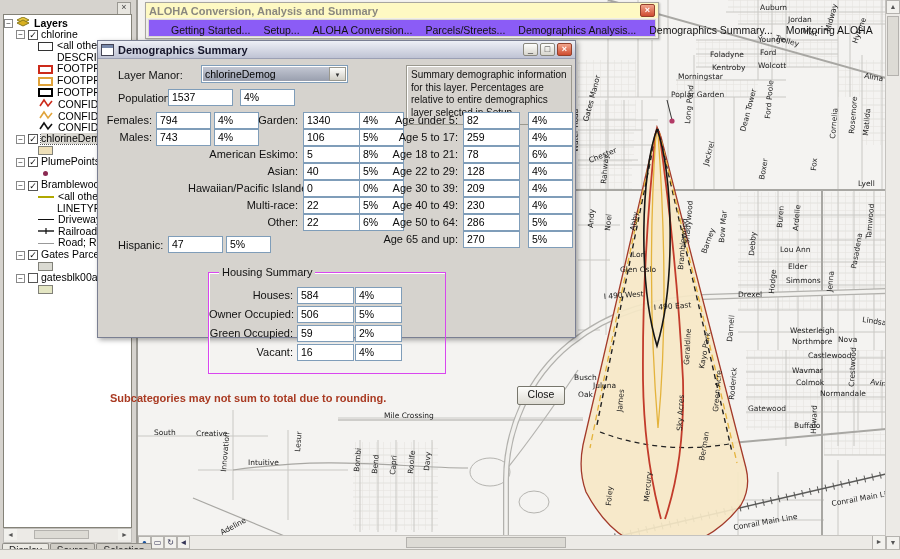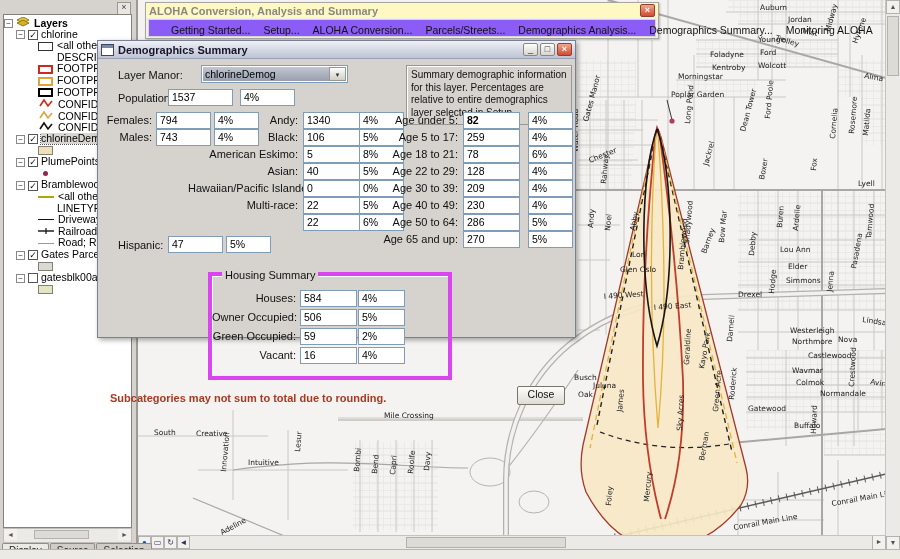--- a/index.html
+++ b/index.html
@@ -64,21 +64,21 @@
   .combo{position:absolute;left:103px;top:24px;width:147px;height:18px;background:#fff;border:1px solid #7f9db9;box-sizing:border-box}
   .combo-text{position:absolute;left:1px;top:1px;bottom:1px;right:17px;background:linear-gradient(#c2c6d2,#999fae);
               font-size:10.5px;line-height:14px;padding-left:2px;color:#000;white-space:nowrap;overflow:hidden}
   .combo-btn{position:absolute;right:1px;top:1px;bottom:1px;width:15px;background:linear-gradient(#fdfdfb,#d0cec6);
              border:1px solid #9a988e;font-size:6px;text-align:center;line-height:14px;color:#333}
   #info-box{position:absolute;left:308px;top:24px;width:156px;height:52px;border:1px solid #9a988e;
             box-shadow:inset 1px 1px 0 #fff;padding:3px 4px;font-size:10px;line-height:12.5px;color:#111}
   .col{position:absolute;left:0;top:71px;width:479px}
   .frow{position:relative;height:17px}
   .frow .flbl{position:absolute;top:2px;text-align:right;color:#111;font-size:11px;white-space:nowrap}
-  #housing{position:absolute;left:110px;top:231px;width:236px;height:100px;border:4px solid #d946ef;
+  #housing{position:absolute;left:110px;top:231px;width:236px;height:100px;border:1px solid #d946ef;
            box-shadow:inset 1px 1px 0 #fff}
   #housing-title{position:absolute;left:10px;top:-7px;background:#d6d3ce;padding:0 3px;font-size:11px;color:#111}
   #housing-rows{position:absolute;left:0;top:14px;right:0}
   #housing .frow{height:19px}
   #warning{position:absolute;left:12px;top:351px;font-size:11px;font-weight:bold;color:#a93a22}
   #close-btn{position:absolute;left:419px;top:345px;width:46px;height:17px;background:linear-gradient(#fdfdfb,#dedcd4);
              border:1px solid #77766c;border-radius:2px;font-size:10.5px;text-align:center;line-height:15px;color:#111}
   #statusbar{position:absolute;left:0;bottom:0;width:900px;height:9px;background:#eceae4;border-top:1px solid #b8b6b0}
 </style>
 </head>
@@ -425,26 +425,25 @@
         <div class="tb" style="left: 116px; width: 40px; top: 0px;">4%</div>
       </div>
       <div class="frow">
         <span class="flbl" style="left: 0px; width: 54px;">Males:</span>
         <div class="tb" style="left: 58px; width: 50px; top: 0px;">743</div>
         <div class="tb" style="left: 116px; width: 40px; top: 0px;">4%</div>
       </div>
     </div>
   <div class="col" id="col-race">
       <div class="frow">
-        <span class="flbl" style="left: 0px; width: 200px;">Andy:</span>
+        <span class="flbl" style="left: 0px; width: 200px;">Garden:</span>
         <div class="tb" style="left: 205px; width: 52px; top: 0px;">1340</div>
         <div class="tb" style="left: 261px; width: 40px; top: 0px;">4%</div>
       </div>
       <div class="frow">
-        <span class="flbl" style="left: 0px; width: 200px;">Black:</span>
         <div class="tb" style="left: 205px; width: 52px; top: 0px;">106</div>
         <div class="tb" style="left: 261px; width: 40px; top: 0px;">5%</div>
       </div>
       <div class="frow">
         <span class="flbl" style="left: 0px; width: 200px;">American Eskimo:</span>
         <div class="tb" style="left: 205px; width: 52px; top: 0px;">5</div>
         <div class="tb" style="left: 261px; width: 40px; top: 0px;">8%</div>
       </div>
       <div class="frow">
         <span class="flbl" style="left: 0px; width: 200px;">Asian:</span>
@@ -455,28 +454,29 @@
         <span class="flbl" style="left: 16px; width: 200px;">Hawaiian/Pacific Islander:</span>
         <div class="tb" style="left: 205px; width: 52px; top: 0px;">0</div>
         <div class="tb" style="left: 261px; width: 40px; top: 0px;">0%</div>
       </div>
       <div class="frow">
         <span class="flbl" style="left: 0px; width: 200px;">Multi-race:</span>
         <div class="tb" style="left: 205px; width: 52px; top: 0px;">22</div>
         <div class="tb" style="left: 261px; width: 40px; top: 0px;">5%</div>
       </div>
       <div class="frow">
+        <span class="flbl" style="left: 0px; width: 200px;">Other:</span>
         <div class="tb" style="left: 205px; width: 52px; top: 0px;">22</div>
         <div class="tb" style="left: 261px; width: 40px; top: 0px;">6%</div>
       </div>
     </div>
   <div class="col" id="col-age">
       <div class="frow">
         <span class="flbl" style="left: 0px; width: 360px;">Age under 5:</span>
-        <div class="tb" style="left: 365px; width: 52px; top: 0px; font-weight: bold;">82</div>
+        <div class="tb" style="left: 365px; width: 52px; top: 0px;">82</div>
         <div class="tb" style="left: 430px; width: 40px; top: 0px;">4%</div>
       </div>
       <div class="frow">
         <span class="flbl" style="left: 0px; width: 360px;">Age 5 to 17:</span>
         <div class="tb" style="left: 365px; width: 52px; top: 0px;">259</div>
         <div class="tb" style="left: 430px; width: 40px; top: 0px;">4%</div>
       </div>
       <div class="frow">
         <span class="flbl" style="left: 0px; width: 360px;">Age 18 to 21:</span>
         <div class="tb" style="left: 365px; width: 52px; top: 0px;">78</div>

